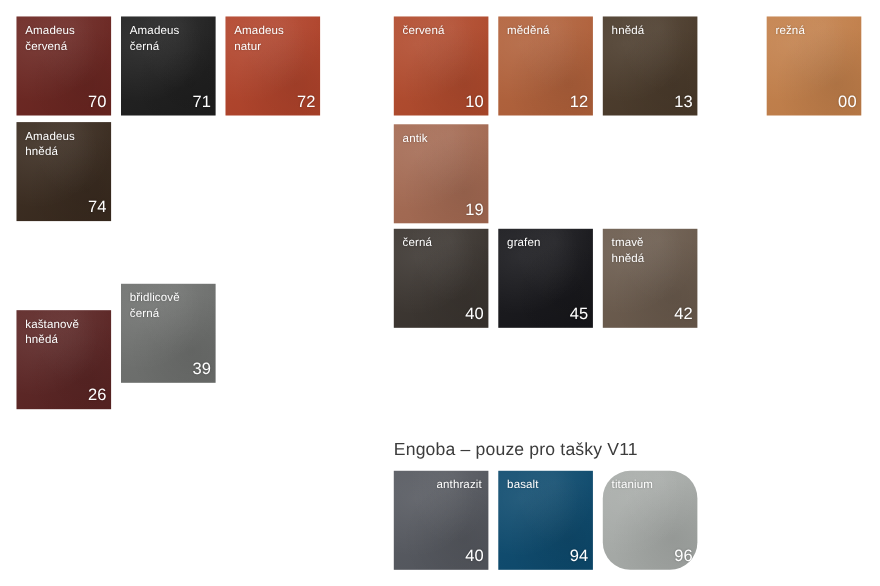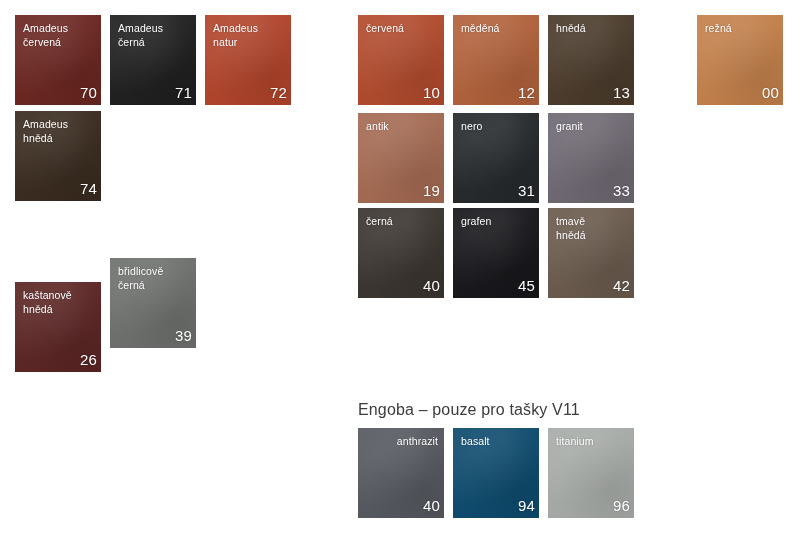--- a/index.html
+++ b/index.html
@@ -124,28 +124,20 @@
       <div class="sw-code">12</div>
     </div>
     <div class="swatch" style="left: 548px; top: 15px; background: rgb(74, 58, 42);">
       <div class="sw-name">hnědá</div>
       <div class="sw-code">13</div>
     </div>
     <div class="swatch" style="left: 358px; top: 113px; background: rgb(165, 106, 82);">
       <div class="sw-name">antik</div>
       <div class="sw-code">19</div>
     </div>
-    <div class="swatch" style="left: 453px; top: 113px; background: rgb(36, 40, 43);">
-      <div class="sw-name">nero</div>
-      <div class="sw-code">31</div>
-    </div>
-    <div class="swatch" style="left: 548px; top: 113px; background: rgb(110, 104, 114);">
-      <div class="sw-name">granit</div>
-      <div class="sw-code">33</div>
-    </div>
     <div class="swatch" style="left: 358px; top: 208px; background: rgb(58, 52, 47);">
       <div class="sw-name">černá</div>
       <div class="sw-code">40</div>
     </div>
     <div class="swatch" style="left: 453px; top: 208px; background: rgb(22, 22, 26);">
       <div class="sw-name">grafen</div>
       <div class="sw-code">45</div>
     </div>
     <div class="swatch" style="left: 548px; top: 208px; background: rgb(106, 90, 76);">
       <div class="sw-name">tmavě
@@ -157,18 +149,18 @@
       <div class="sw-code">00</div>
     </div>
     <div class="swatch" style="left: 358px; top: 428px; background: rgb(85, 88, 95); text-align: right;">
       <div class="sw-name">anthrazit</div>
       <div class="sw-code">40</div>
     </div>
     <div class="swatch" style="left: 453px; top: 428px; background: #0c4a6e;">
       <div class="sw-name">basalt</div>
       <div class="sw-code">94</div>
     </div>
-    <div class="swatch" style="left: 548px; top: 428px; background: rgb(168, 172, 169);">
+    <div class="swatch" style="left: 548px; top: 428px; background: rgb(168, 172, 169); border-radius: 25px;">
       <div class="sw-name">titanium</div>
       <div class="sw-code">96</div>
     </div>
     <div class="section-caption" style="left: 358px; top: 402px;">Engoba – pouze pro tašky V11</div>
   </div>
 
 </body></html>

